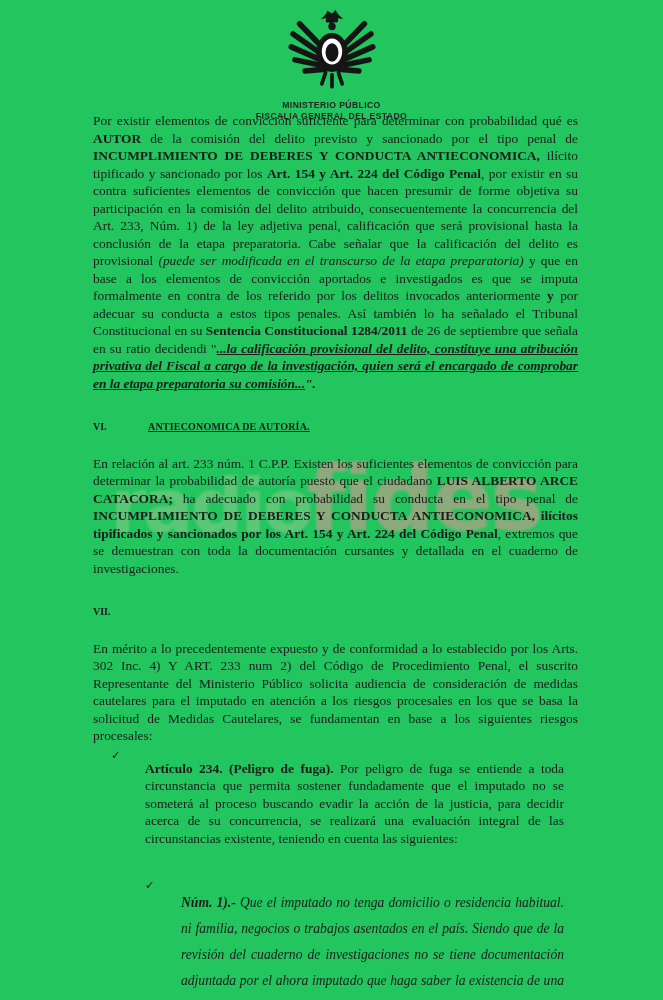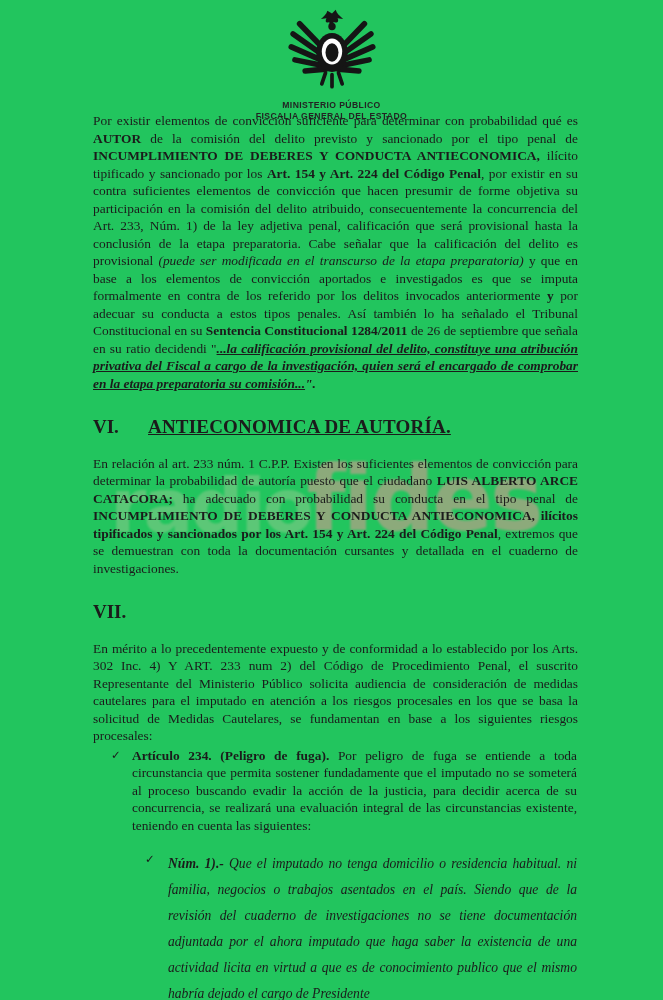--- a/index.html
+++ b/index.html
@@ -32,33 +32,33 @@
   
   .doc{
     position:absolute;top:112px;left:93px;width:485px;z-index:1;
     font-size:13.4px;line-height:17.5px;
   }
   p.just{margin:0;text-align:justify;}
   .b{font-weight:bold;}
   .i{font-style:italic;}
   .u{text-decoration:underline;}
   .heading{
-    display:flex;font-weight:bold;font-size:19px;
+    display:flex;font-weight:bold;font-size:10px;
     margin:26px 0 19px 0;
   }
   .heading .hnum{width:55px;flex:none;}
   .heading .htitle{text-decoration:underline;letter-spacing:.2px;}
   .vi-para{margin-bottom:0;}
   
   .bullet{display:flex;margin:1px 0 0 18px;}
   .bullet .check{
     flex:none;width:20px;font-size:11.5px;padding-top:1px;
     font-family:"DejaVu Sans", sans-serif;
   }
-  .bullet p{flex:1;margin:1px;text-align:justify;}
+  .bullet p{flex:1;margin:14px;text-align:justify;}
   .bullet.sub{margin-left:52px;margin-top:15px;}
   .bullet.sub .check{width:22px;}
   .bullet.sub p{font-size:13.6px;line-height:26px;}
 </style>
 </head>
 <body>
 
 <div class="page">
 
   <div class="watermark">

